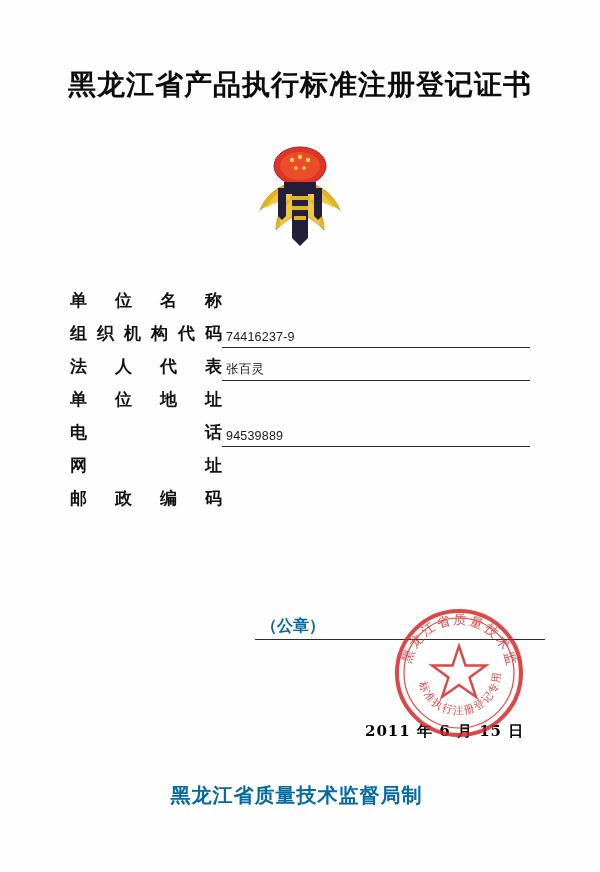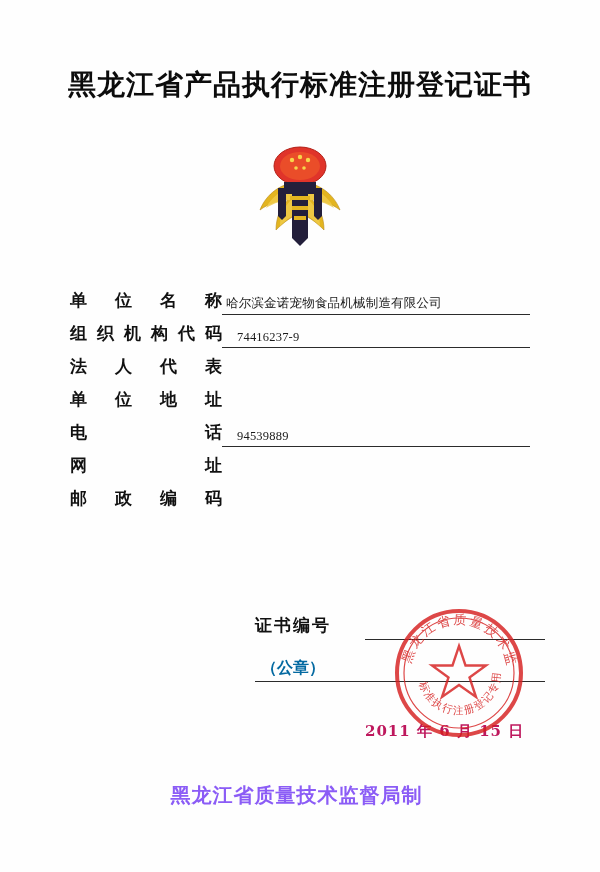--- a/index.html
+++ b/index.html
@@ -85,23 +85,22 @@
     min-height: 20px;
   }
   .field-value {
     font-family: "DejaVu Sans", "Liberation Sans", sans-serif;
     font-size: 12.5px;
     color: #1a1a1a;
     white-space: nowrap;
     letter-spacing: 0.2px;
   }
   .field-value.latin {
-    font-family: Liberation Serif, serif;
+    font-family: Liberation Sans, sans-serif;
     font-size: 12.5px;
-    margin-left: 11px;
   }
 
   
   .lower {
     position: absolute;
     top: 598px;
     left: 255px;
     width: 290px;
   }
   .lower-row {
@@ -133,21 +132,21 @@
   }
 
   
   .date-row {
     position: absolute;
     top: 722px;
     left: 365px;
     font-family: "DejaVu Serif", "Liberation Serif", serif;
     font-weight: bold;
     font-size: 15px;
-    color: #be185d;
+    color: #000000;
     white-space: nowrap;
     letter-spacing: 1px;
   }
   .date-row .num { font-family: "DejaVu Serif", "Liberation Serif", serif; }
 
   
   .seal {
     position: absolute;
     top: 604px;
     left: 390px;
@@ -160,21 +159,21 @@
   .footer {
     position: absolute;
     top: 782px;
     left: 0;
     width: 593px;
     text-align: center;
     font-family: "DejaVu Serif", "Liberation Serif", serif;
     font-weight: bold;
     font-size: 20px;
     letter-spacing: 1px;
-    color: #8b5cf6;
+    color: #0369a1;
     white-space: nowrap;
   }
 </style>
 </head>
 <body>
 
 <div class="page">
 
   <div class="title">黑龙江省产品执行标准注册登记证书</div>
 
@@ -211,23 +210,20 @@
 
   <div class="fields">
 
     <div class="field-row">
       <div class="field-label">
         <span>单</span>
         <span>位</span>
         <span>名</span>
         <span>称</span>
       </div>
-      <div class="field-value-wrap">
-        <span class="field-value">哈尔滨金诺宠物食品机械制造有限公司</span>
-      </div>
     </div>
 
     <div class="field-row">
       <div class="field-label">
         <span>组</span>
         <span>织</span>
         <span>机</span>
         <span>构</span>
         <span>代</span>
         <span>码</span>
@@ -237,20 +233,23 @@
       </div>
     </div>
 
     <div class="field-row">
       <div class="field-label">
         <span>法</span>
         <span>人</span>
         <span>代</span>
         <span>表</span>
       </div>
+      <div class="field-value-wrap">
+        <span class="field-value">张百灵</span>
+      </div>
     </div>
 
     <div class="field-row">
       <div class="field-label">
         <span>单</span>
         <span>位</span>
         <span>地</span>
         <span>址</span>
       </div>
     </div>
@@ -276,24 +275,20 @@
       <div class="field-label">
         <span>邮</span>
         <span>政</span>
         <span>编</span>
         <span>码</span>
       </div>
     </div>
   </div>
 
   <div class="lower">
-    <div class="lower-row">
-      <div class="lower-label">证书编号</div>
-      <div class="lower-line"></div>
-    </div>
     <div class="lower-row">
       <div class="lower-line">（公章）</div>
     </div>
   </div>
 
   <div class="date-row">
     <span class="num">2011</span>
     <span>年</span>
     <span class="num">6</span>
     <span>月</span>

